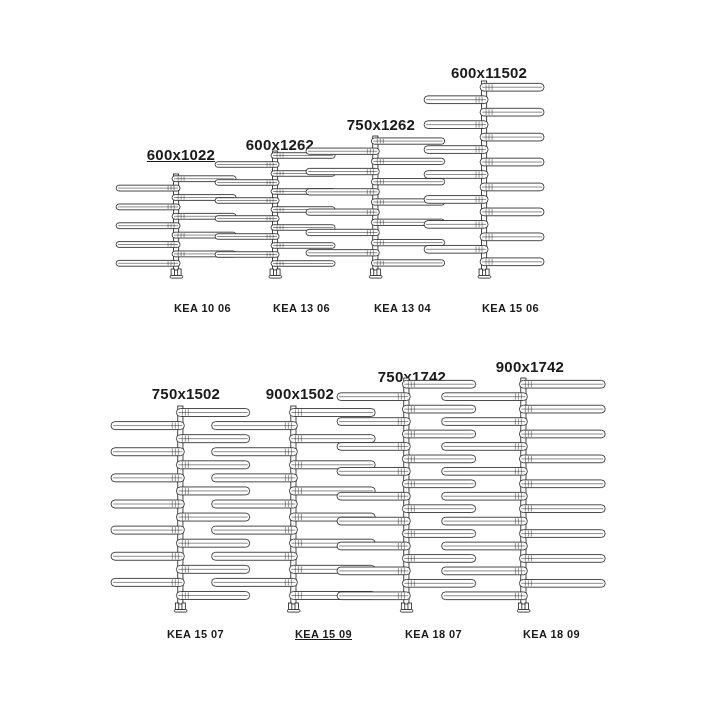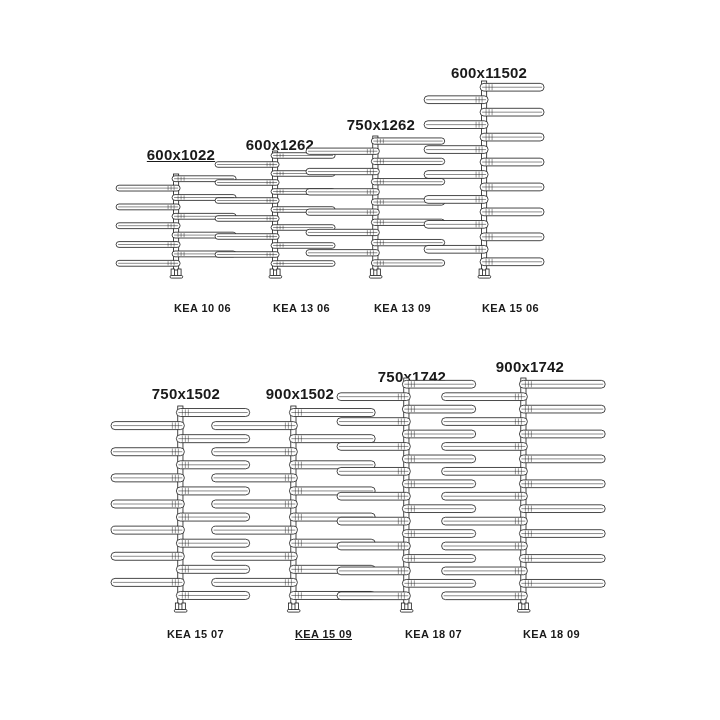--- a/index.html
+++ b/index.html
@@ -250,21 +250,21 @@
           <line x1="39.36" y1="130.92" x2="108.68" y2="130.92" stroke-width="0.5"></line>
           <line x1="43.36" y1="128.58" x2="43.36" y2="133.27" stroke-width="0.45"></line>
           <line x1="46.36" y1="128.58" x2="46.36" y2="133.27" stroke-width="0.45"></line>
           <line x1="49.36" y1="128.58" x2="49.36" y2="133.27" stroke-width="0.45"></line>
           <rect x="36.36" y="137.00" width="3.4" height="7.00"></rect>
           <rect x="42.96" y="137.00" width="3.4" height="7.00"></rect>
           <rect x="35.36" y="143.50" width="12.6" height="2.6" rx="1.2"></rect>
         </g>
       </svg>
     </div>
-    <div class="model-label" style="left: 331px; top: 302px; width: 100px;">KEA 13 09</div>
+    <div class="model-label" style="left: 331px; top: 302px; width: 100px;">KEA 13 04</div>
     <div class="dim-label" style="left: 449px; top: 64px; width: 80px;">600x11502</div>
     <div class="radiator" style="left: 448px; top: 77px; width: 82px; height: 203px;">
       <svg width="82" height="203" viewBox="0 0 82 203">
         <g stroke="#1a1a1a" stroke-width="0.8" fill="#ffffff">
           <rect x="33.48" y="4.00" width="5.2" height="189.00"></rect>
           <rect x="32.08" y="6.37" width="63.96" height="7.73" rx="3.86"></rect>
           <line x1="34.08" y1="10.23" x2="94.04" y2="10.23" stroke-width="0.5"></line>
           <line x1="38.08" y1="7.17" x2="38.08" y2="13.30" stroke-width="0.45"></line>
           <line x1="41.08" y1="7.17" x2="41.08" y2="13.30" stroke-width="0.45"></line>
           <line x1="44.08" y1="7.17" x2="44.08" y2="13.30" stroke-width="0.45"></line>

